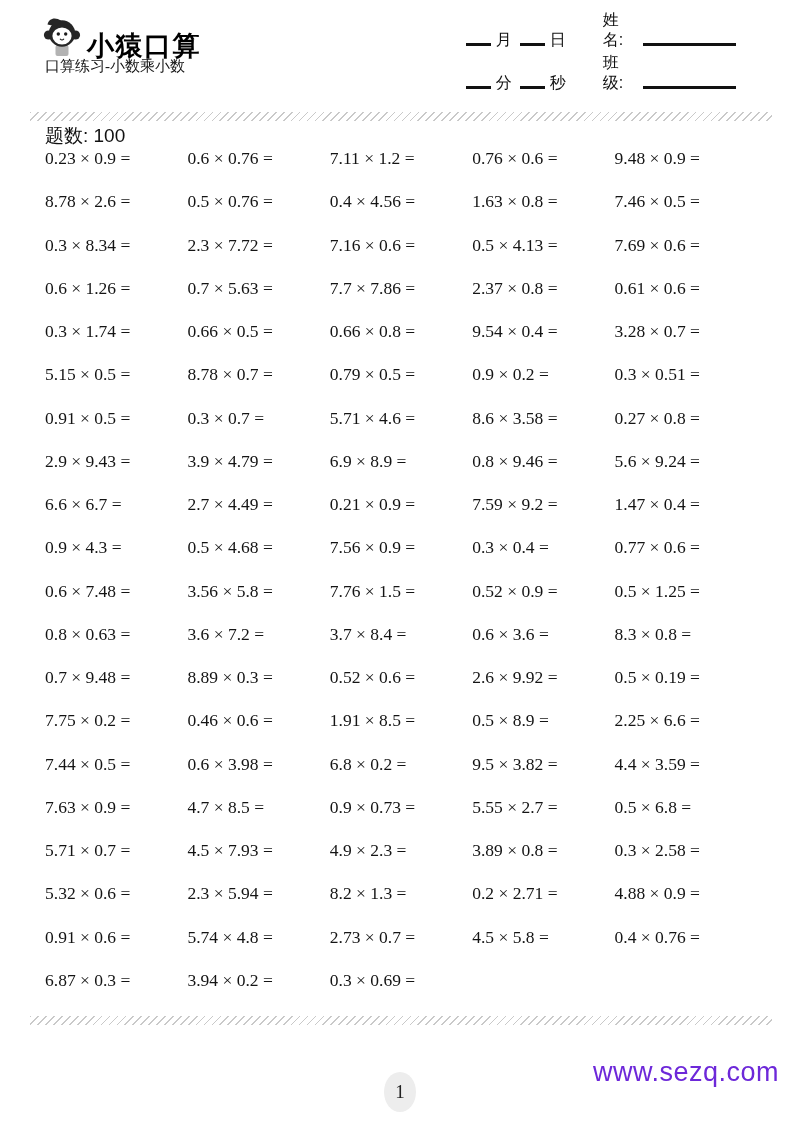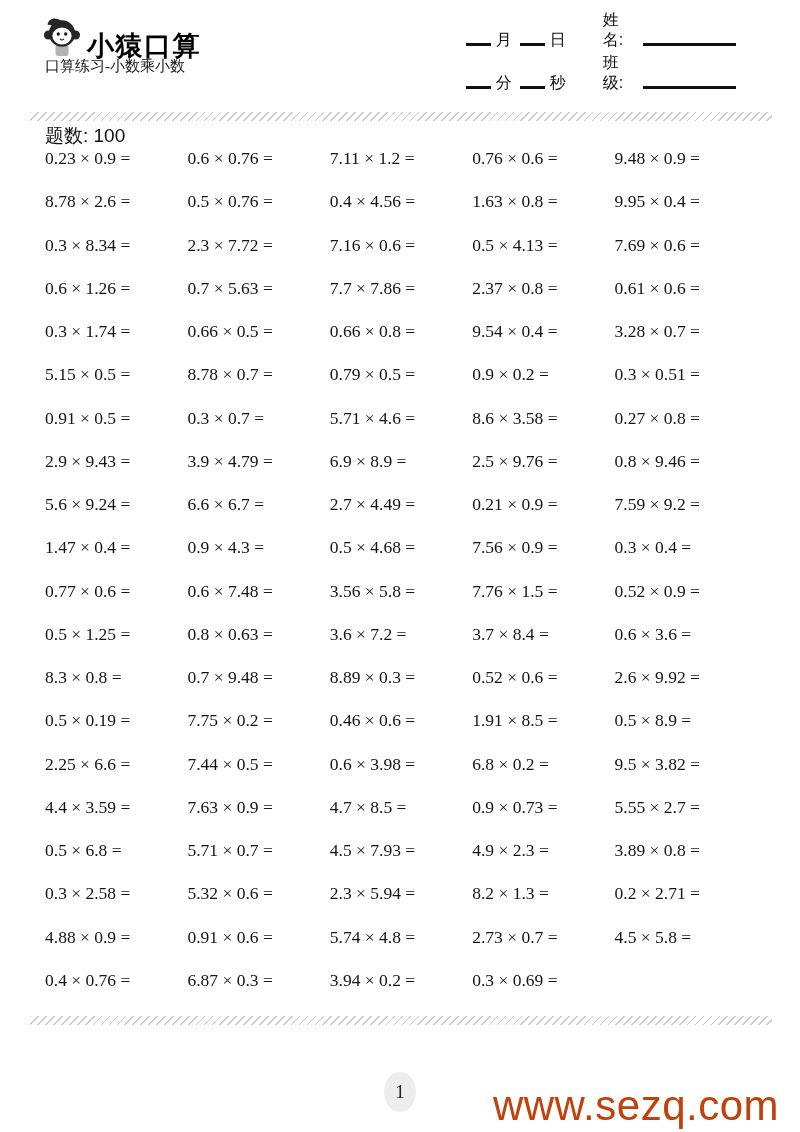--- a/index.html
+++ b/index.html
@@ -74,21 +74,21 @@
   .page-circle {
     position: absolute; left: 384px; top: 1072px;
     width: 32px; height: 40px; border-radius: 50%;
     background: #ededed;
     display: flex; align-items: center; justify-content: center;
     font-family: "Liberation Serif", serif;
     font-size: 19px; color: #222;
   }
   .watermark {
     position: absolute; right: 21px; top: 1057px;
-    font-size: 42px; color: #c2410c; letter-spacing: 0.5px; margin-top: 25px;
+    font-size: 27px; color: #6d28d9; letter-spacing: 0.5px;
   }
 </style>
 </head>
 <body>
 
 <div class="page">
 
   <div class="logo-row">
     <span>
       <svg width="40" height="44" viewBox="0 0 40 44">
@@ -133,21 +133,21 @@
   <div class="problems">
       <div class="problem">0.23 × 0.9 =</div>
       <div class="problem">0.6 × 0.76 =</div>
       <div class="problem">7.11 × 1.2 =</div>
       <div class="problem">0.76 × 0.6 =</div>
       <div class="problem">9.48 × 0.9 =</div>
       <div class="problem">8.78 × 2.6 =</div>
       <div class="problem">0.5 × 0.76 =</div>
       <div class="problem">0.4 × 4.56 =</div>
       <div class="problem">1.63 × 0.8 =</div>
-      <div class="problem">9.95 × 0.4 =</div>
+      <div class="problem">7.46 × 0.5 =</div>
       <div class="problem">0.3 × 8.34 =</div>
       <div class="problem">2.3 × 7.72 =</div>
       <div class="problem">7.16 × 0.6 =</div>
       <div class="problem">0.5 × 4.13 =</div>
       <div class="problem">7.69 × 0.6 =</div>
       <div class="problem">0.6 × 1.26 =</div>
       <div class="problem">0.7 × 5.63 =</div>
       <div class="problem">7.7 × 7.86 =</div>
       <div class="problem">2.37 × 0.8 =</div>
       <div class="problem">0.61 × 0.6 =</div>
@@ -162,21 +162,20 @@
       <div class="problem">0.9 × 0.2 =</div>
       <div class="problem">0.3 × 0.51 =</div>
       <div class="problem">0.91 × 0.5 =</div>
       <div class="problem">0.3 × 0.7 =</div>
       <div class="problem">5.71 × 4.6 =</div>
       <div class="problem">8.6 × 3.58 =</div>
       <div class="problem">0.27 × 0.8 =</div>
       <div class="problem">2.9 × 9.43 =</div>
       <div class="problem">3.9 × 4.79 =</div>
       <div class="problem">6.9 × 8.9 =</div>
-      <div class="problem">2.5 × 9.76 =</div>
       <div class="problem">0.8 × 9.46 =</div>
       <div class="problem">5.6 × 9.24 =</div>
       <div class="problem">6.6 × 6.7 =</div>
       <div class="problem">2.7 × 4.49 =</div>
       <div class="problem">0.21 × 0.9 =</div>
       <div class="problem">7.59 × 9.2 =</div>
       <div class="problem">1.47 × 0.4 =</div>
       <div class="problem">0.9 × 4.3 =</div>
       <div class="problem">0.5 × 4.68 =</div>
       <div class="problem">7.56 × 0.9 =</div>

